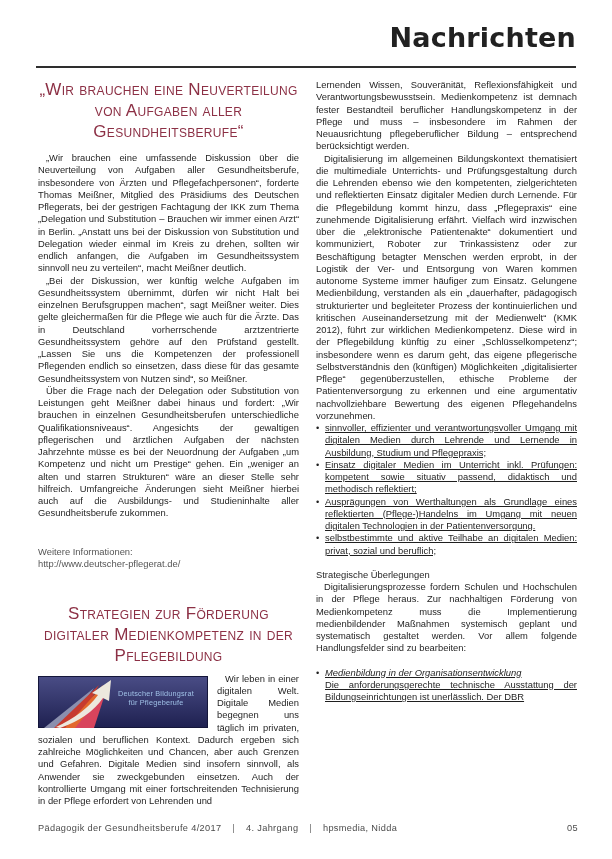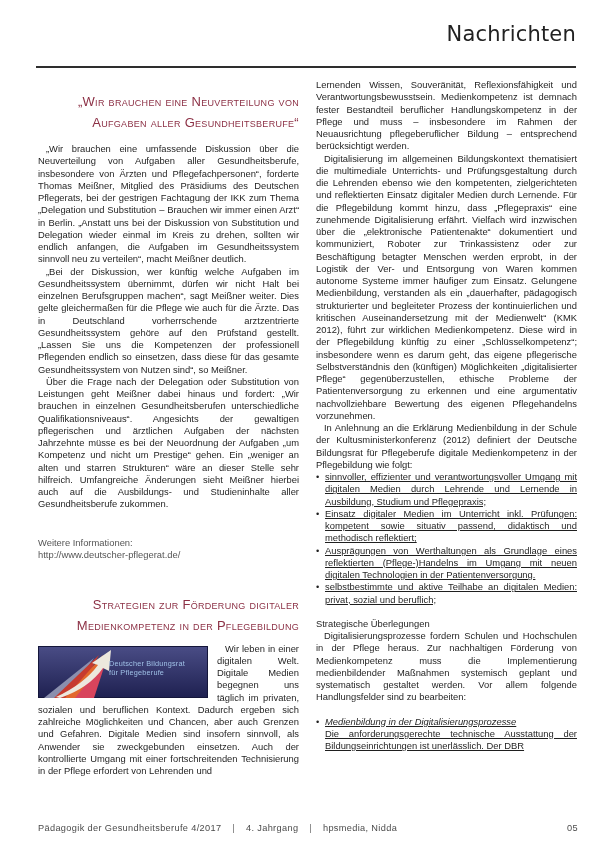--- a/index.html
+++ b/index.html
@@ -3,53 +3,53 @@
 <meta charset="utf-8">
 <style>
   html,body{margin:0;padding:0;background:#ffffff;}
   .page{
     position:relative;width:612px;height:859px;background:#ffffff;
     font-family:"Liberation Sans",sans-serif;color:#1f1f1f;overflow:hidden;
   }
   .page-title{
     position:absolute;top:22px;right:36px;
     font-family:"DejaVu Sans","Liberation Sans",sans-serif;
-    font-size:21px;font-weight:400;color:#212121;letter-spacing:0.2px;
+    font-size:27px;font-weight:700;color:#212121;letter-spacing:0.2px;
   }
   .header-rule{
     position:absolute;top:66px;left:36px;width:540px;height:2px;background:#2e2e2e;
   }
   .columns{
     position:absolute;top:79px;left:38px;width:539px;
     display:flex;gap:17px;
   }
   .col{width:261px;font-size:9.4px;line-height:12.25px;text-align:justify;}
   .art-title{
-    margin:12px 0 10px 0;color:#8c3045;font-variant:small-caps;
-    font-size:13px;line-height:21px;font-weight:500;letter-spacing:0.3px;
-    text-align:right;
+    margin:0 0 10px 0;color:#8c3045;font-variant:small-caps;
+    font-size:17px;line-height:21px;font-weight:500;letter-spacing:0.3px;
+    text-align:center;
   }
   .title2{margin-top:32px;margin-bottom:7px;}
   .col p{margin:0;}
   .indent{text-indent:8px;}
   .noindent{text-indent:0;}
   .info{margin-top:26px;color:#555555;line-height:12.5px;text-align:left;}
   .subhead{margin-top:12px;text-align:left;}
   .bullets{margin:0;padding:0;list-style:none;}
   .bullets li{position:relative;padding-left:9px;text-align:justify;text-decoration:underline;}
   .bullets li::before{content:"\2022";position:absolute;left:0;top:0;}
   .handlungsfelder{margin-top:12px;}
   .hf-title{font-style:italic;}
   .logo{
     float:left;width:170px;height:52px;margin:3px 9px 2px 0;
     position:relative;background:#2b2d5e;overflow:hidden;
   }
   .logo svg{display:block;}
   .logo-text{
-    position:absolute;top:13px;right:5px;width:94px;text-align:left;
+    position:absolute;top:13px;right:5px;width:94px;text-align:center;
     color:#9fc0e6;font-size:7.3px;line-height:9px;letter-spacing:0.2px;
   }
   .footer{
     position:absolute;left:38px;right:34px;bottom:26px;
     display:flex;justify-content:space-between;align-items:baseline;
     font-size:9.2px;color:#4b4b4b;letter-spacing:0.35px;gap:16px;
   }
   .footer .sep{margin:0 8px;color:#6b6b6b;}
 </style>
 </head>
@@ -97,35 +97,34 @@
           </div>
         </div>
         <p class="indent">Wir leben in einer digitalen Welt. Digitale Medien begegnen uns täglich im privaten, sozialen und beruflichen Kontext. Dadurch ergeben sich zahlreiche Möglichkeiten und Chancen, aber auch Grenzen und Gefahren. Digitale Medien sind insofern sinnvoll, als Anwender sie zweckgebunden einsetzen. Auch der kontrollierte Umgang mit einer fortschreitenden Technisierung in der Pflege erfordert von Lehrenden und</p>
       </div>
     </div>
 
     <div class="col">
       <p class="noindent">Lernenden Wissen, Souveränität, Reflexionsfähigkeit und Verantwortungsbewusstsein. Medienkompetenz ist demnach fester Bestandteil beruflicher Handlungskompetenz in der Pflege und muss – insbesondere im Rahmen der Neuausrichtung pflegeberuflicher Bildung – entsprechend berücksichtigt werden.</p>
 
       <p class="indent">Digitalisierung im allgemeinen Bildungskontext thematisiert die multimediale Unterrichts- und Prüfungsgestaltung durch die Lehrenden ebenso wie den kompetenten, zielgerichteten und reflektierten Einsatz digitaler Medien durch Lernende. Für die Pflegebildung kommt hinzu, dass „Pflegepraxis“ eine zunehmende Digitalisierung erfährt. Vielfach wird inzwischen über die „elektronische Patientenakte“ dokumentiert und kommuniziert, Roboter zur Trinkassistenz oder zur Beschäftigung betagter Menschen werden erprobt, in der Logistik der Ver- und Entsorgung von Waren kommen autonome Systeme immer häufiger zum Einsatz. Gelungene Medienbildung, verstanden als ein „dauerhafter, pädagogisch strukturierter und begleiteter Prozess der kontinuierlichen und kritischen Auseinandersetzung mit der Medienwelt“ (KMK 2012), führt zur wirklichen Medienkompetenz. Diese wird in der Pflegebildung künftig zu einer „Schlüsselkompetenz“; insbesondere wenn es darum geht, das eigene pflegerische Selbstverständnis den (künftigen) Möglichkeiten „digitalisierter Pflege“ gegenüberzustellen, ethische Probleme der Patientenversorgung zu erkennen und eine argumentativ nachvollziehbare Bewertung des eigenen Pflegehandelns vorzunehmen.</p>
-      <p class="indent">In Anlehnung an die Erklärung Medienbildung in der Schule der Kultusministerkonferenz (2012) definiert der Deutsche Bildungsrat für Pflegeberufe digitale Medienkompetenz in der Pflegebildung wie folgt:</p>
 
       <ul class="bullets">
         <li>sinnvoller, effizienter und verantwortungsvoller Umgang mit digitalen Medien durch Lehrende und Lernende in Ausbildung, Studium und Pflegepraxis;</li>
         <li>Einsatz digitaler Medien im Unterricht inkl. Prüfungen: kompetent sowie situativ passend, didaktisch und methodisch reflektiert;</li>
         <li>Ausprägungen von Werthaltungen als Grundlage eines reflektierten (Pflege-)Handelns im Umgang mit neuen digitalen Technologien in der Patientenversorgung.</li>
         <li>selbstbestimmte und aktive Teilhabe an digitalen Medien: privat, sozial und beruflich;</li>
       </ul>
 
       <div class="subhead">Strategische Überlegungen</div>
       <p class="indent">Digitalisierungsprozesse fordern Schulen und Hochschulen in der Pflege heraus. Zur nachhaltigen Förderung von Medienkompetenz muss die Implementierung medienbildender Maßnahmen systemisch geplant und systematisch gestaltet werden. Vor allem folgende Handlungsfelder sind zu bearbeiten:</p>
 
       <ul class="bullets handlungsfelder">
         <li>
-          <span class="hf-title">Medienbildung in der Digitalisierungsprozesse</span><br>
+          <span class="hf-title">Medienbildung in der Organisationsentwicklung</span><br>
           <span>Die anforderungsgerechte technische Ausstattung der Bildungseinrichtungen ist unerlässlich. Der DBR</span>
         </li>
       </ul>
     </div>
   </div>
 
   <div class="footer">
     <div class="footer-left">
       <span>Pädagogik der Gesundheitsberufe 4/2017</span>
       <span class="sep">|</span>

